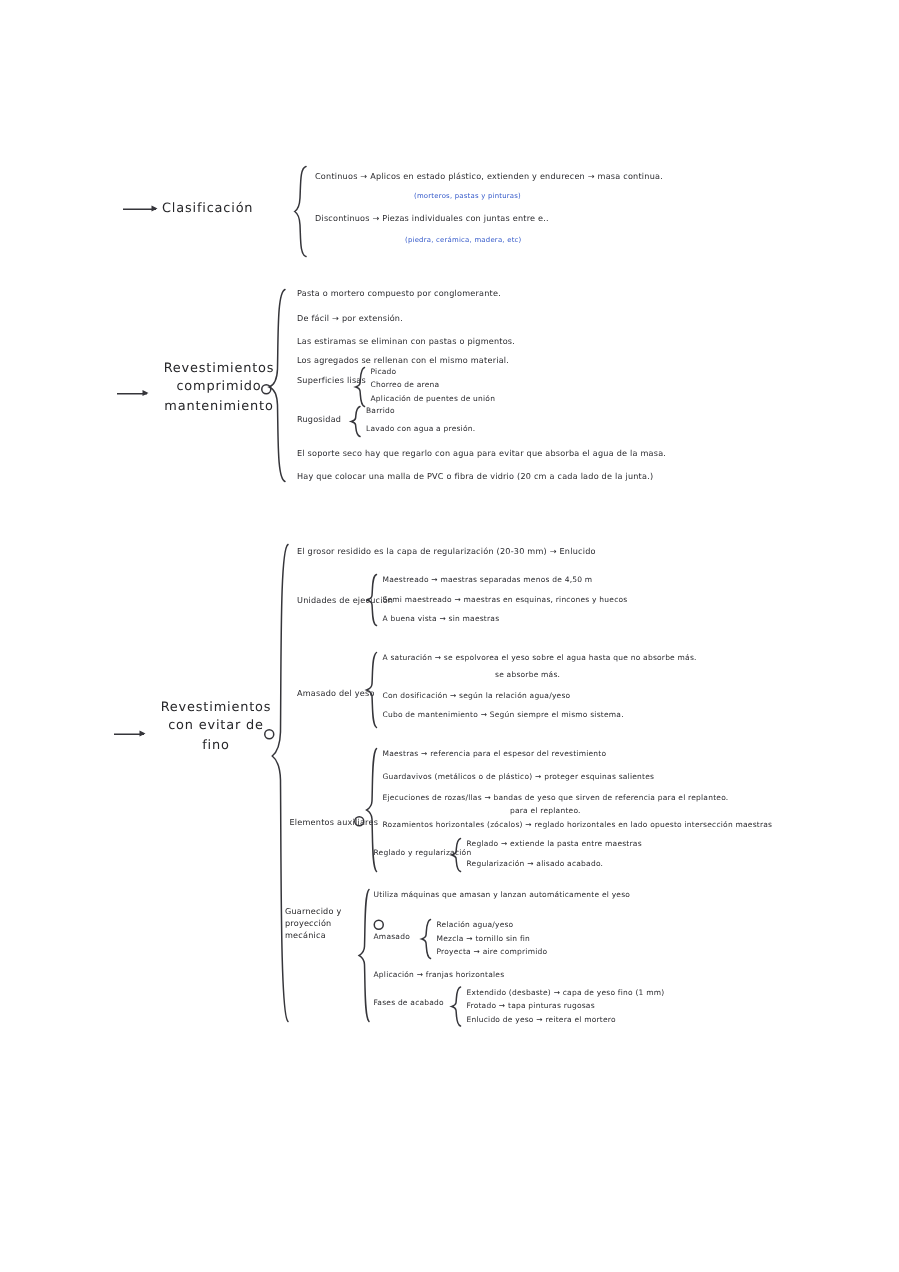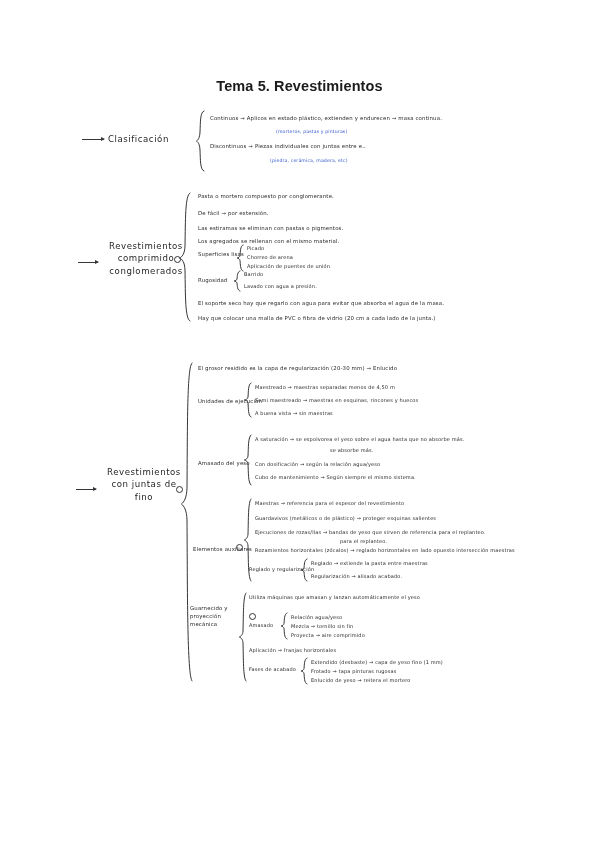--- a/index.html
+++ b/index.html
@@ -93,21 +93,20 @@
     position: absolute; inset: 0;
     pointer-events: none;
     box-shadow: inset 0 0 0 0 rgba(0,0,0,0);
   }
 </style>
 </head>
 <body>
 
 <div class="page">
 
-  <div class="doc-title">Tema 5. Revestimientos</div>
 
   <div class="arrow" style="left:82px; top:139px; width:22px;"></div>
 
   <div class="section-label one-line" style="left:108px; top:133px;">Clasificación</div>
 
   <div class="brace" style="left:195px; top:110px;">
     <svg width="12" height="62" viewBox="0 0 12 62">
       <path d="M9 1 C5 2, 5.5 12, 5 22 C4.7 28, 3 30, 1.5 31 C3 32, 4.7 34, 5 40 C5.5 50, 5 60, 9 61"></path>
     </svg>
   </div>
@@ -118,21 +117,21 @@
 
   <div class="hw sz-m" style="left:210px; top:143px;">Discontinuos → Piezas individuales con juntas entre e..</div>
 
   <div class="hw sz-xs blue" style="left:270px; top:158px;">(piedra, cerámica, madera, etc)</div>
 
   <div class="arrow" style="left:78px; top:262px; width:20px;"></div>
 
   <div class="section-label" style="left:100px; top:240px; width:92px;">
     <div>Revestimientos</div>
     <div>comprimido</div>
-    <div>conglomerados</div>
+    <div>mantenimiento</div>
   </div>
 
   <div class="brace" style="left:176px; top:192px;">
     <svg width="16" height="130" viewBox="0 0 16 130">
       <path d="M14 1 C9 3, 9.5 28, 9 54 C8.7 62, 6 65, 3.5 66 C6 67, 8.7 70, 9 78 C9.5 104, 9 127, 14 129"></path>
     </svg>
   </div>
   <div class="node" style="left:174px; top:256px;"></div>
 
   <div class="hw sz-m" style="left:198px; top:193px;">Pasta o mortero compuesto por conglomerante.</div>
@@ -163,21 +162,21 @@
   <div class="hw sz-s" style="left:244px; top:271px;">Barrido</div>
   <div class="hw sz-s" style="left:244px; top:283px;">Lavado con agua a presión.</div>
 
   <div class="hw sz-m" style="left:198px; top:300px;">El soporte seco hay que regarlo con agua para evitar que absorba el agua de la masa.</div>
   <div class="hw sz-m" style="left:198px; top:315px;">Hay que colocar una malla de PVC o fibra de vidrio (20 cm a cada lado de la junta.)</div>
 
   <div class="arrow" style="left:76px; top:489px; width:20px;"></div>
 
   <div class="section-label" style="left:98px; top:466px; width:92px;">
     <div>Revestimientos</div>
-    <div>con juntas de</div>
+    <div>con evitar de</div>
     <div>fino</div>
   </div>
 
   <div class="brace" style="left:178px; top:362px;">
     <svg width="16" height="320" viewBox="0 0 16 320">
       <path d="M14 1 C9 4, 9.5 62, 9 126 C8.7 136, 6 140, 3.5 142 C6 144, 8.7 148, 9 158 C9.5 224, 9 315, 14 319"></path>
     </svg>
   </div>
   <div class="node" style="left:176px; top:486px;"></div>
 

